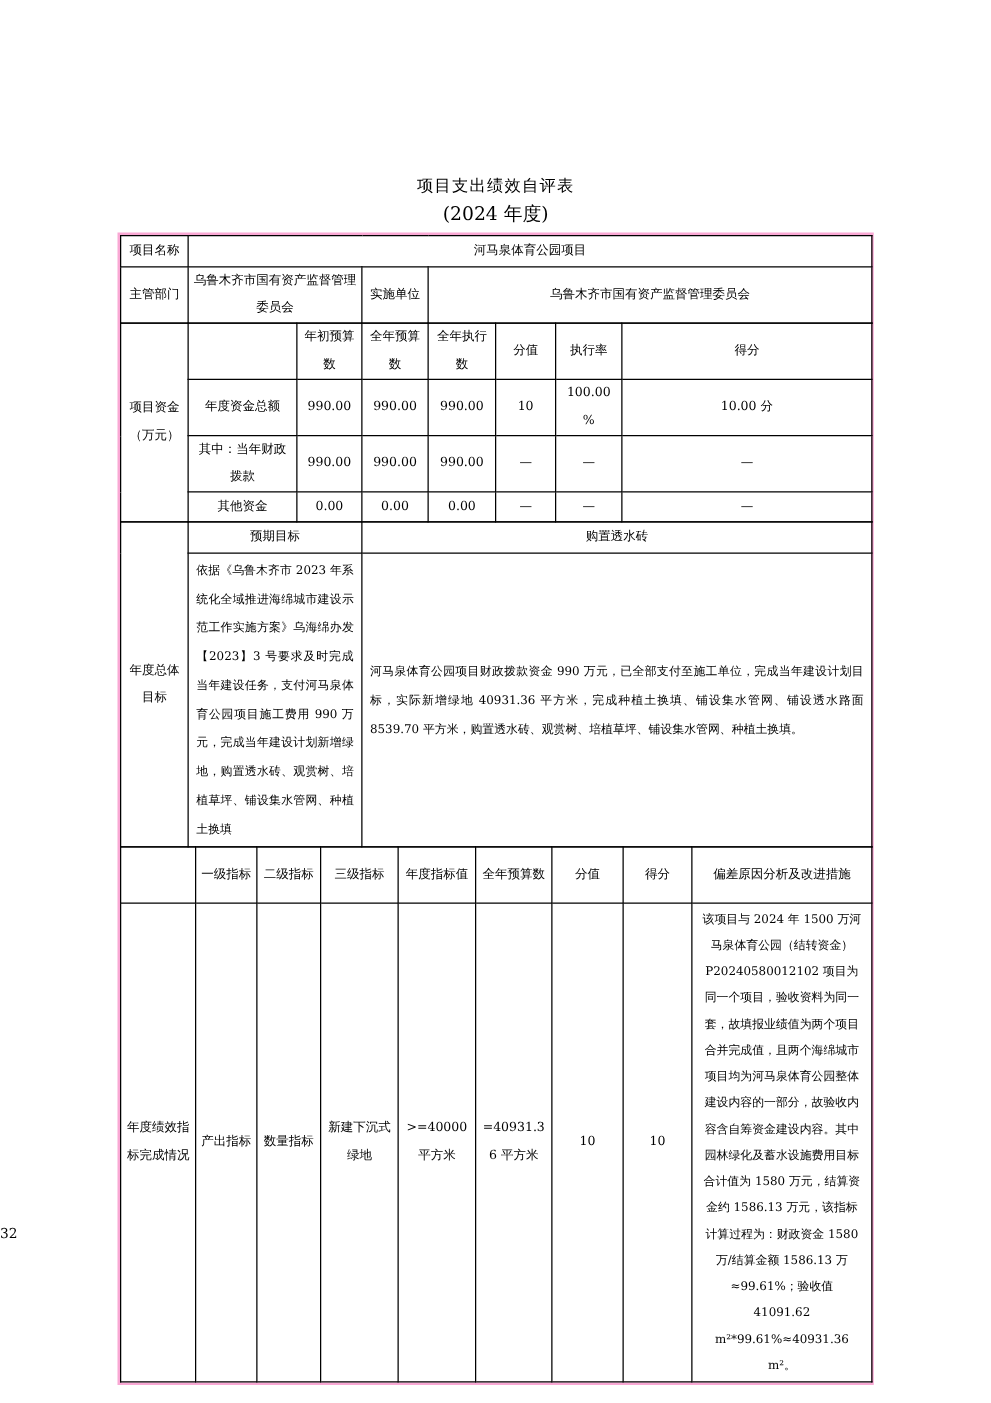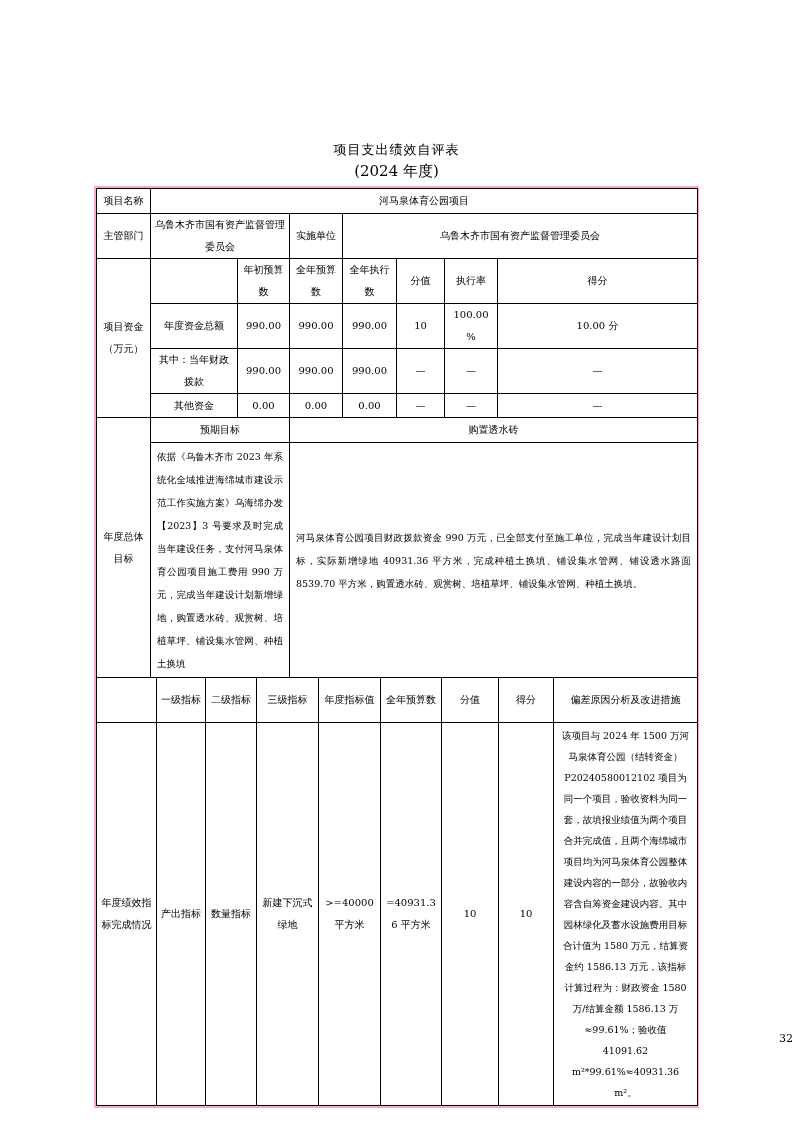--- a/index.html
+++ b/index.html
@@ -33,22 +33,22 @@
     word-break:break-word;
   }
   td.para {
     text-align:justify; font-size:9.5px; line-height:23px; padding:2px 6px;
   }
   td.deviation {
     text-align:center; font-size:9.5px; line-height:21px; padding:2px 8px;
   }
   td.tight { padding:0 2px; }
   .page-number {
-    position:absolute; top:1032px; left:0; width:100%;
-    text-align:right; font-size:11px;
+    position:absolute; top:980px; left:0; width:100%;
+    text-align:left; font-size:11px;
   }
 </style>
 </head>
 <body>
 
 <div class="page">
 
   <div class="doc-title">项目支出绩效自评表</div>
   <div class="doc-subtitle">(2024 年度)</div>
 

